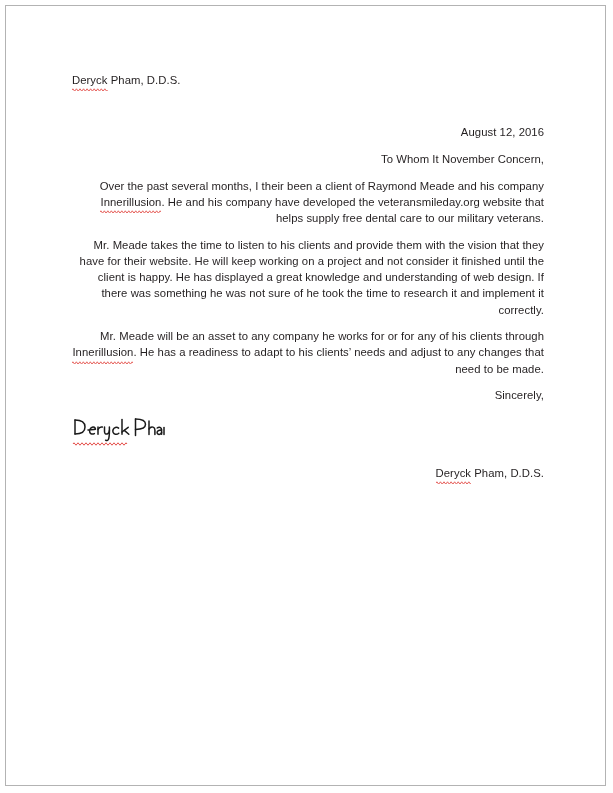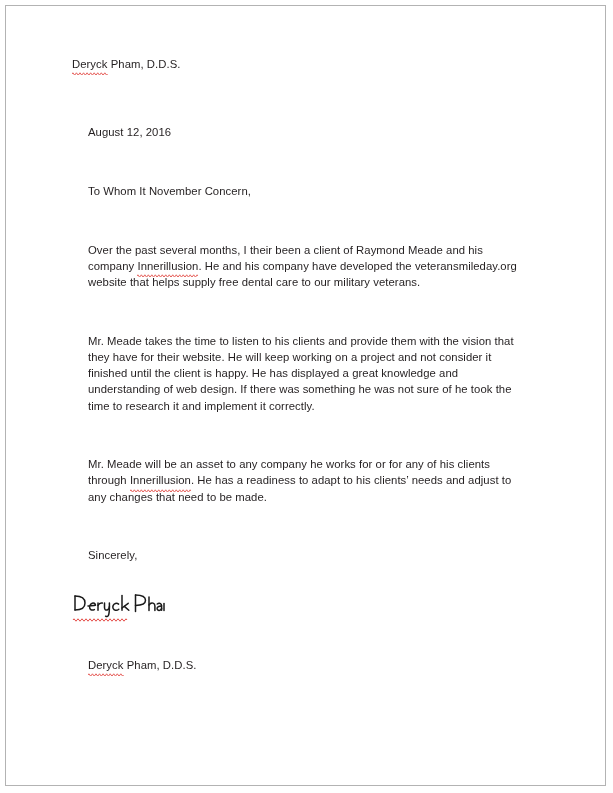--- a/index.html
+++ b/index.html
@@ -23,21 +23,21 @@
     height: 781px;
     box-sizing: border-box;
     border: 1px solid #b3b3b3;
     background: #ffffff;
     overflow: hidden;
   }
 
   .letter-body {
     position: absolute;
     left: 66px;   
-    top: 50px;
+    top: 66px;
     width: 472px;
   }
 
   .txt {
     font-family: "Liberation Sans", sans-serif;
     font-size: 11.3px;
     line-height: 16.2px;
     color: #231f20;
     margin: 0;
     letter-spacing: 0.005em;
@@ -47,21 +47,22 @@
     margin-bottom: 0;
   }
   .letterhead .line { display: block; }
 
   .spacer-date { height: 36px; }
   .spacer-sm   { height: 10.5px; }
   .spacer-sig-top { height: 12px; }
   .spacer-sig-bot { height: 15px; }
 
   p.para {
-    margin: 16px;
+    margin: 0;
+    text-align: right;
   }
 
   
   .sp {
     position: relative;
     display: inline-block;
     white-space: pre;
   }
   .sp::after {
     content: "";

